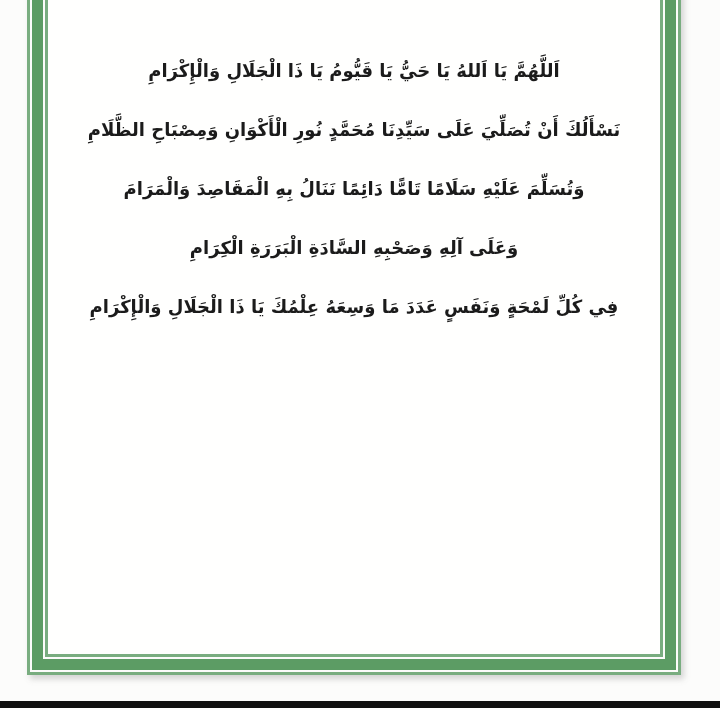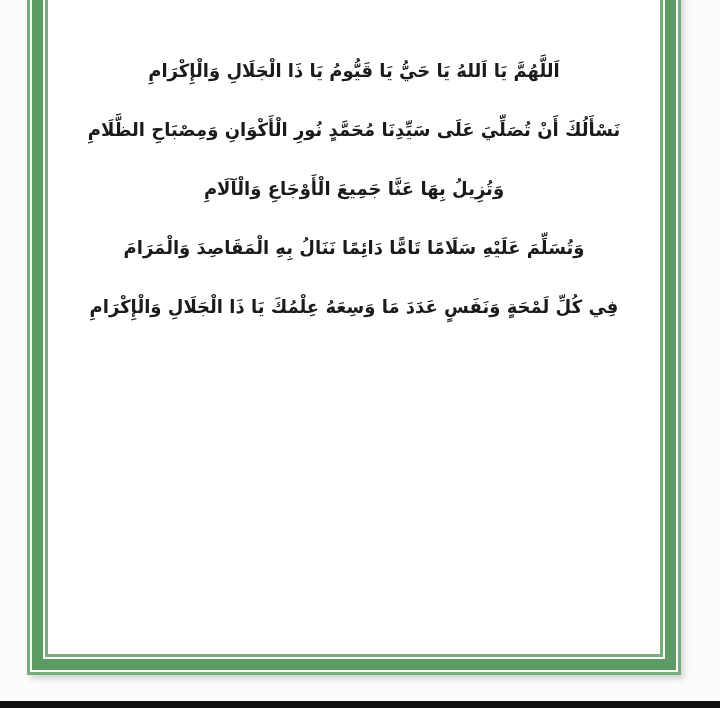--- a/index.html
+++ b/index.html
@@ -80,22 +80,22 @@
 <body>
 
 <div class="page">
 
   <div class="frame-outer">
     <div class="frame-mid">
       <div class="frame-inner">
         <div class="content" dir="rtl">
           <div class="line">اَللَّهُمَّ يَا اَللهُ يَا حَيُّ يَا قَيُّومُ يَا ذَا الْجَلَالِ وَالْإِكْرَامِ</div>
           <div class="line">نَسْأَلُكَ أَنْ تُصَلِّيَ عَلَى سَيِّدِنَا مُحَمَّدٍ نُورِ الْأَكْوَانِ وَمِصْبَاحِ الظَّلَامِ</div>
-          <div class="line">وَتُزِيلُ بِهَا عَنَّا جَمِيعَ الْأَوْجَاعِ وَالْآلَامِ</div>
           <div class="line">وَتُسَلِّمَ عَلَيْهِ سَلَامًا تَامًّا دَائِمًا نَنَالُ بِهِ الْمَقَاصِدَ وَالْمَرَامَ</div>
+          <div class="line">وَعَلَى آلِهِ وَصَحْبِهِ السَّادَةِ الْبَرَرَةِ الْكِرَامِ</div>
           <div class="line">فِي كُلِّ لَمْحَةٍ وَنَفَسٍ عَدَدَ مَا وَسِعَهُ عِلْمُكَ يَا ذَا الْجَلَالِ وَالْإِكْرَامِ</div>
         </div>
       </div>
     </div>
   </div>
 
   <div class="bottom-bar"></div>
 
 </div>
 

